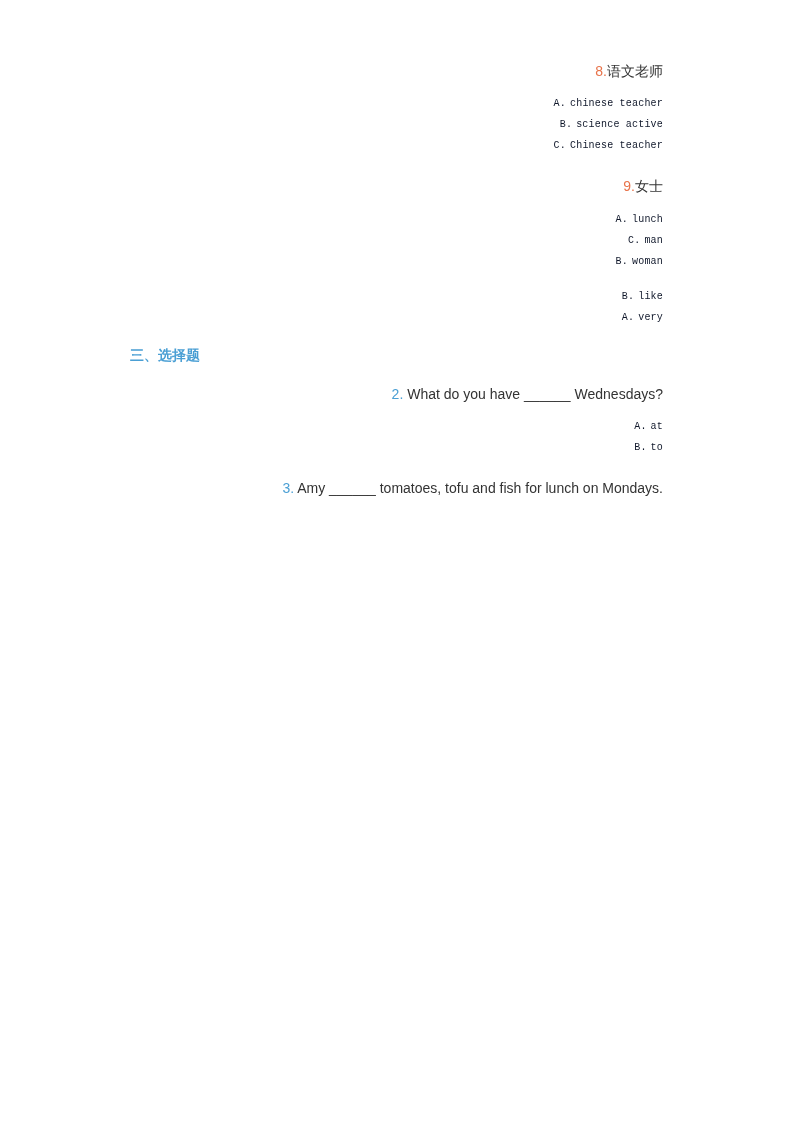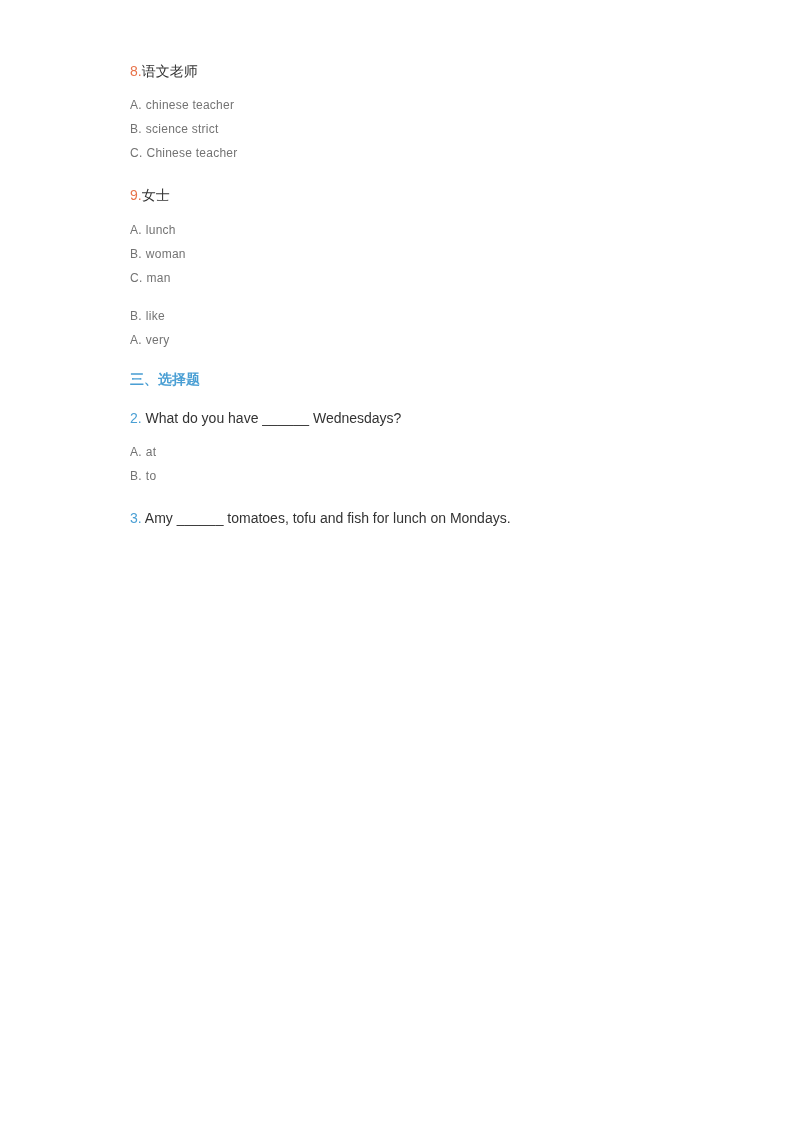--- a/index.html
+++ b/index.html
@@ -31,64 +31,65 @@
     }
     .section-header {
       color: #4a9fd4;
       font-size: 14px;
       font-weight: bold;
       margin-bottom: 18px;
       margin-top: 10px;
     }
     .option-line {
       margin-bottom: 10px;
-      font-size: 12px;
-      color: #737373;
-      font-family: Liberation Sans, sans-serif;
+      font-size: 10px;
+      color: #0f172a;
+      font-family: Liberation Mono, monospace;
       letter-spacing: 0.02em;
     }
     .option-label {
       margin-right: 4px;
     }
     .q-row {
       margin-bottom: 24px;
+      text-align: right;
     }
   </style>
 </head>
 <body>
 
 <div>
 
   <div class="q-row">
     <div class="question-title">
       <span class="question-number">8.</span><span>语文老师</span>
     </div>
     <div class="option-line">
       <span class="option-label">A.</span><span>chinese teacher</span>
     </div>
     <div class="option-line">
-      <span class="option-label">B.</span><span>science strict</span>
+      <span class="option-label">B.</span><span>science active</span>
     </div>
     <div class="option-line">
       <span class="option-label">C.</span><span>Chinese teacher</span>
     </div>
   </div>
 
   <div class="q-row">
     <div class="question-title">
       <span class="question-number">9.</span><span>女士</span>
     </div>
     <div class="option-line">
       <span class="option-label">A.</span><span>lunch</span>
     </div>
     <div class="option-line">
-      <span class="option-label">B.</span><span>woman</span>
+      <span class="option-label">C.</span><span>man</span>
     </div>
     <div class="option-line">
-      <span class="option-label">C.</span><span>man</span>
+      <span class="option-label">B.</span><span>woman</span>
     </div>
   </div>
 
   <div class="q-row">
     <div class="option-line">
       <span class="option-label">B.</span><span>like</span>
     </div>
     <div class="option-line">
       <span class="option-label">A.</span><span>very</span>
     </div>

